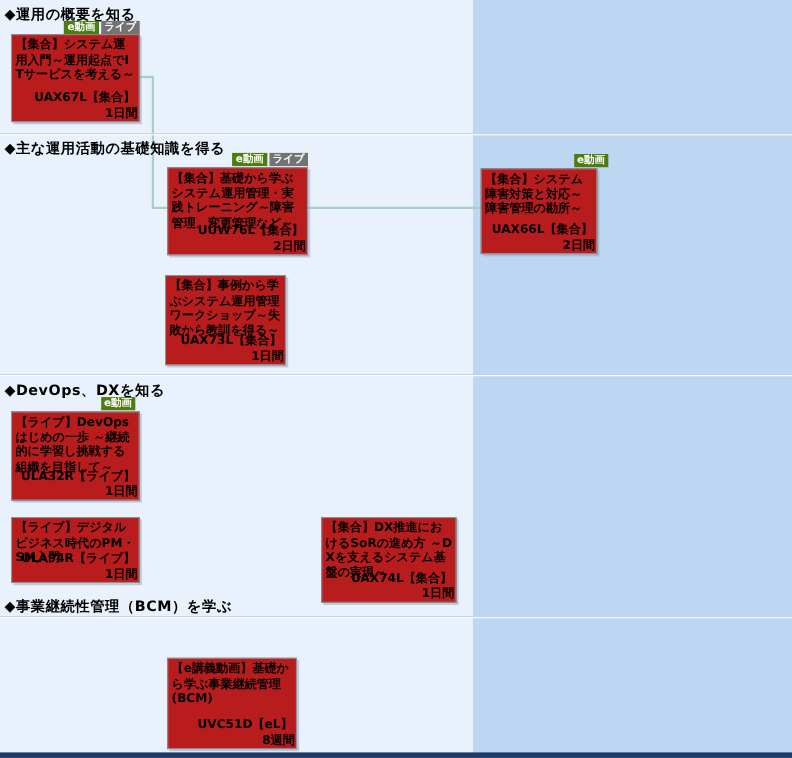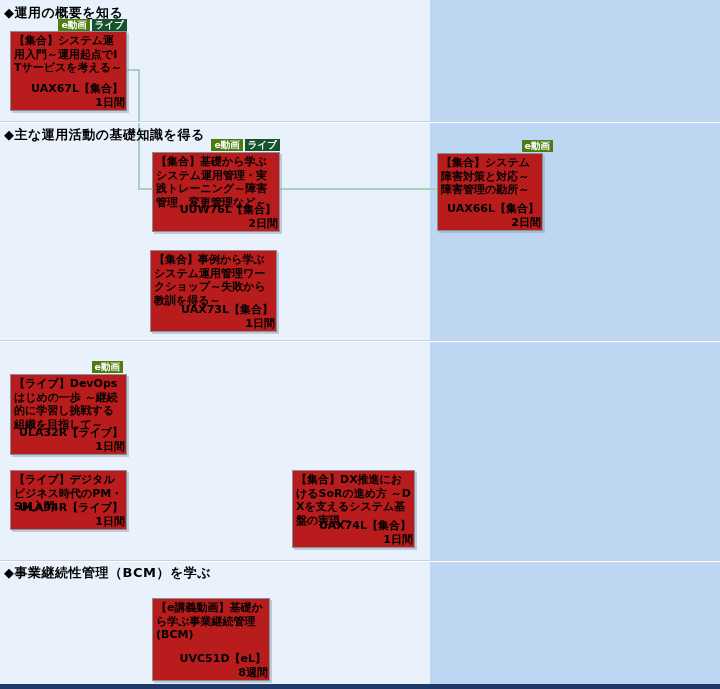--- a/index.html
+++ b/index.html
@@ -33,40 +33,41 @@
   }
   .course .title{text-align:left;word-break:break-all;}
   .course .code{position:absolute;right:3px;bottom:15px;white-space:nowrap;}
   .course .duration{position:absolute;right:1px;bottom:1px;white-space:nowrap;}
   .badge-row{position:absolute;display:flex;gap:2px;z-index:3;}
   .badge{
     height:12px;line-height:12px;padding:0 3px;font-size:9.5px;
     font-weight:bold;color:#fff;white-space:nowrap;
   }
   .badge.evideo{background:#4d7c0f;}
-  .badge.live{background:#14532d;}
+  .badge.live{background:#737373;}
 </style>
 </head>
 <body>
 
 <div class="canvas">
 
   <div class="right-col"></div>
 
   <div class="line" style="left:126px;top:69px;width:13px;height:2px;"></div>
   <div class="line" style="left:138px;top:69px;width:2px;height:121px;"></div>
   <div class="line" style="left:138px;top:188px;width:300px;height:2px;"></div>
 
   <div class="divider" style="top:121px;"></div>
   <div class="divider" style="top:340px;"></div>
   <div class="divider" style="top:560px;"></div>
 
   <div class="section-header" style="left:4px;top:4px;">◆運用の概要を知る</div>
   <div class="section-header" style="left:4px;top:126px;">◆主な運用活動の基礎知識を得る</div>
-  <div class="section-header" style="left:4px;top:564px;">◆事業継続性管理（BCM）を学ぶ</div>
+  <div class="section-header" style="left:4px;top:346px;">◆DevOps、DXを知る</div>
+  <div class="section-header" style="left:4px;top:542px;">◆事業継続性管理（BCM）を学ぶ</div>
 
   <div class="badge-row" style="top:19px;right:593px;">
     <span class="badge evideo">e動画</span>
     <span class="badge live">ライブ</span>
   </div>
   <div class="badge-row" style="top:139px;right:440px;">
     <span class="badge evideo">e動画</span>
     <span class="badge live">ライブ</span>
   </div>
   <div class="badge-row" style="top:140px;right:167px;">
@@ -87,21 +88,21 @@
     <div class="code">UUW76L【集合】</div>
     <div class="duration">2日間</div>
   </div>
 
   <div class="course" style="left:437px;top:153px;width:106px;height:78px;">
     <div class="title">【集合】システム障害対策と対応～障害管理の勘所～</div>
     <div class="code">UAX66L【集合】</div>
     <div class="duration">2日間</div>
   </div>
 
-  <div class="course" style="left:150px;top:250px;width:127px;height:82px;">
+  <div class="course" style="left:150px;top:250px;width:110px;height:82px;">
     <div class="title">【集合】事例から学ぶシステム運用管理ワークショップ～失敗から教訓を得る～</div>
     <div class="code">UAX73L【集合】</div>
     <div class="duration">1日間</div>
   </div>
 
   <div class="course" style="left:10px;top:374px;width:117px;height:81px;">
     <div class="title">【ライブ】DevOps はじめの一歩 ～継続的に学習し挑戦する組織を目指して～</div>
     <div class="code">ULA32R【ライブ】</div>
     <div class="duration">1日間</div>
   </div>

